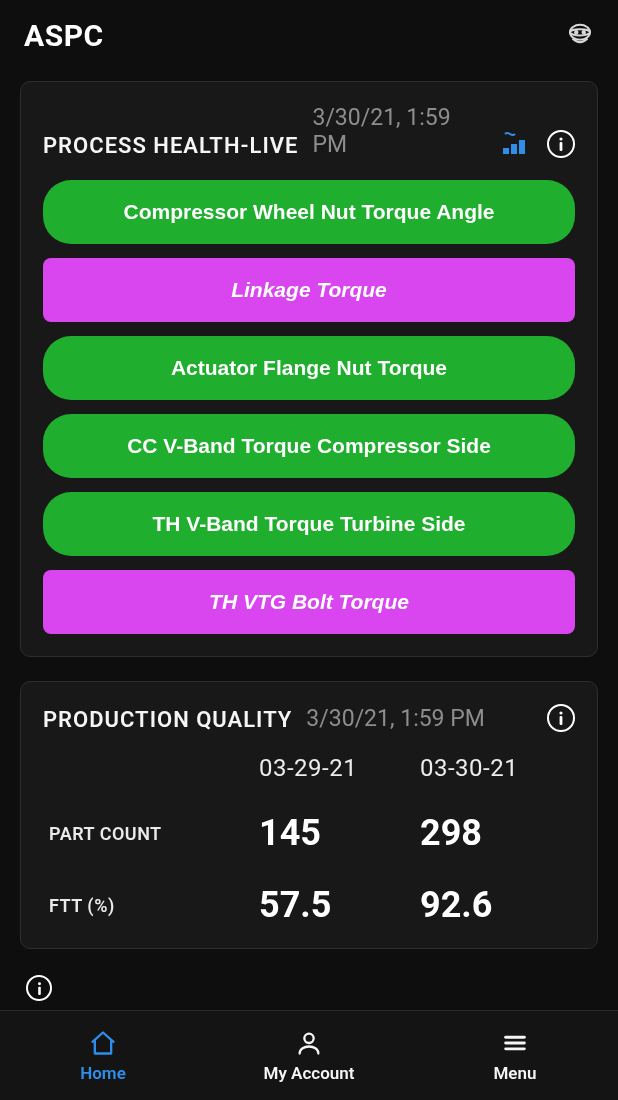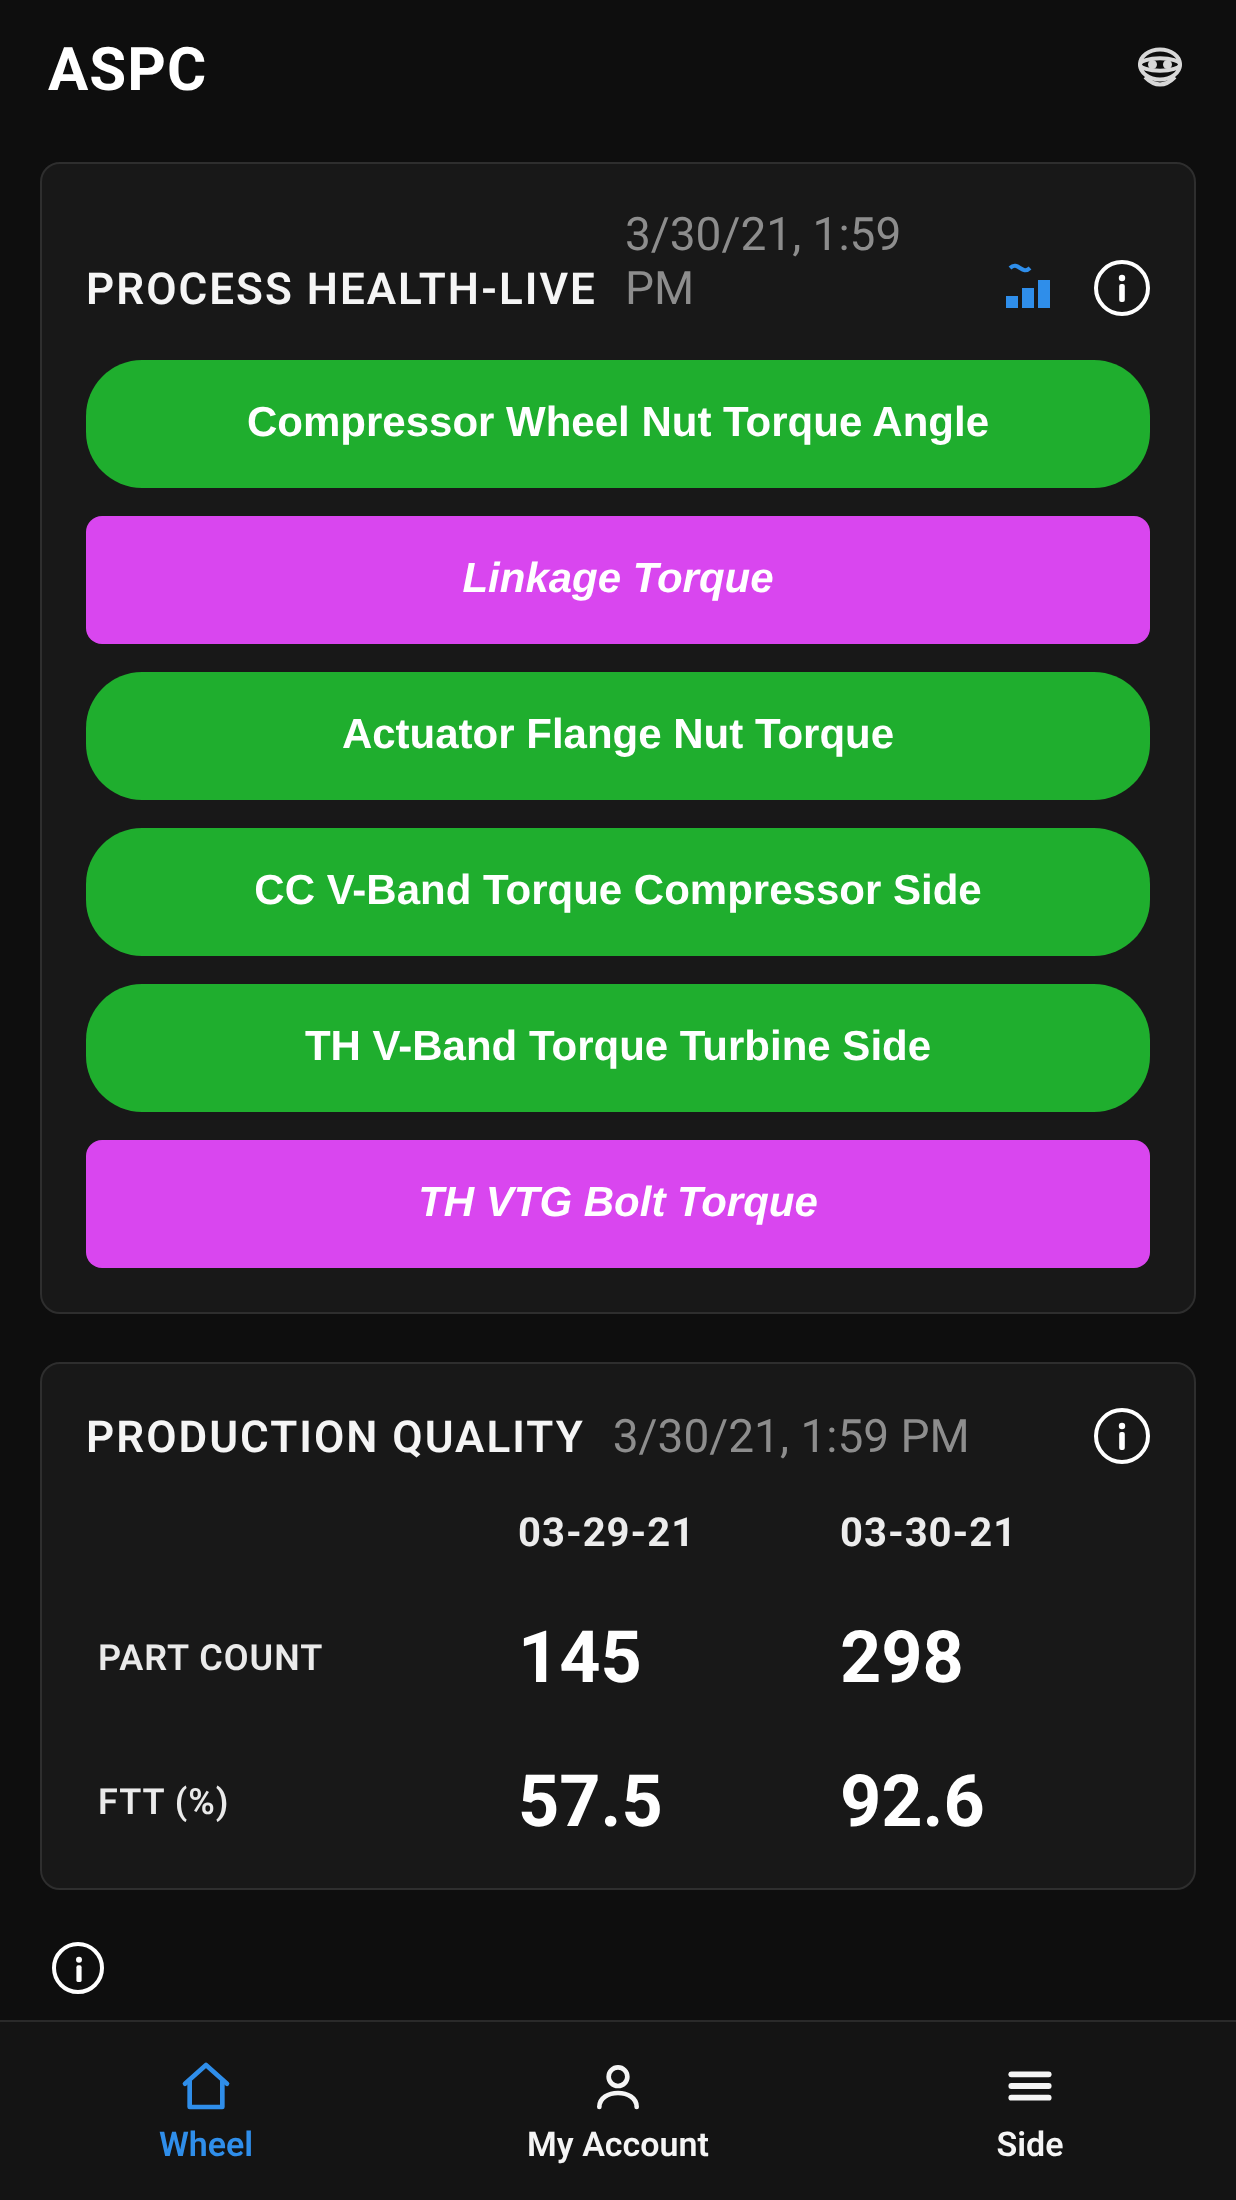--- a/index.html
+++ b/index.html
@@ -109,22 +109,22 @@
   
   .pq-grid {
     display: grid;
     grid-template-columns: 210px 1fr 1fr;
     row-gap: 30px;
     column-gap: 6px;
     align-items: center;
     margin-top: 6px;
   }
   .pq-colhead {
-    font-size: 20px;
-    font-weight: 700;
+    font-size: 24px;
+    font-weight: 400;
     letter-spacing: 0.5px;
     color: #ececec;
   }
   .pq-rowlabel {
     font-size: 18px;
     font-weight: 600;
     letter-spacing: 0.5px;
     color: #eaeaea;
     padding-left: 6px;
   }
@@ -267,36 +267,36 @@
   </div>
 
   <div class="bottom-nav">
     <div class="nav-item active">
       <span class="nav-icon">
         <svg width="28" height="28" viewBox="0 0 24 24" fill="none" stroke="currentColor" stroke-width="2" stroke-linejoin="round" stroke-linecap="round">
           <path d="M3 11 L12 3 L21 11"></path>
           <path d="M5 10 V21 H19 V10"></path>
         </svg>
       </span>
-      <span class="nav-label">Wheel</span>
+      <span class="nav-label">Home</span>
     </div>
     <div class="nav-item">
       <span class="nav-icon">
         <svg width="28" height="28" viewBox="0 0 24 24" fill="none" stroke="currentColor" stroke-width="2" stroke-linecap="round">
           <circle cx="12" cy="8" r="4"></circle>
           <path d="M4 21c0-4 4-6 8-6s8 2 8 6"></path>
         </svg>
       </span>
       <span class="nav-label">My Account</span>
     </div>
     <div class="nav-item">
       <span class="nav-icon">
         <svg width="28" height="28" viewBox="0 0 24 24" fill="none" stroke="currentColor" stroke-width="2.5" stroke-linecap="round">
           <line x1="4" y1="7" x2="20" y2="7"></line>
           <line x1="4" y1="12" x2="20" y2="12"></line>
           <line x1="4" y1="17" x2="20" y2="17"></line>
         </svg>
       </span>
-      <span class="nav-label">Side</span>
+      <span class="nav-label">Menu</span>
     </div>
   </div>
 
 </div>
 
 </body></html>

